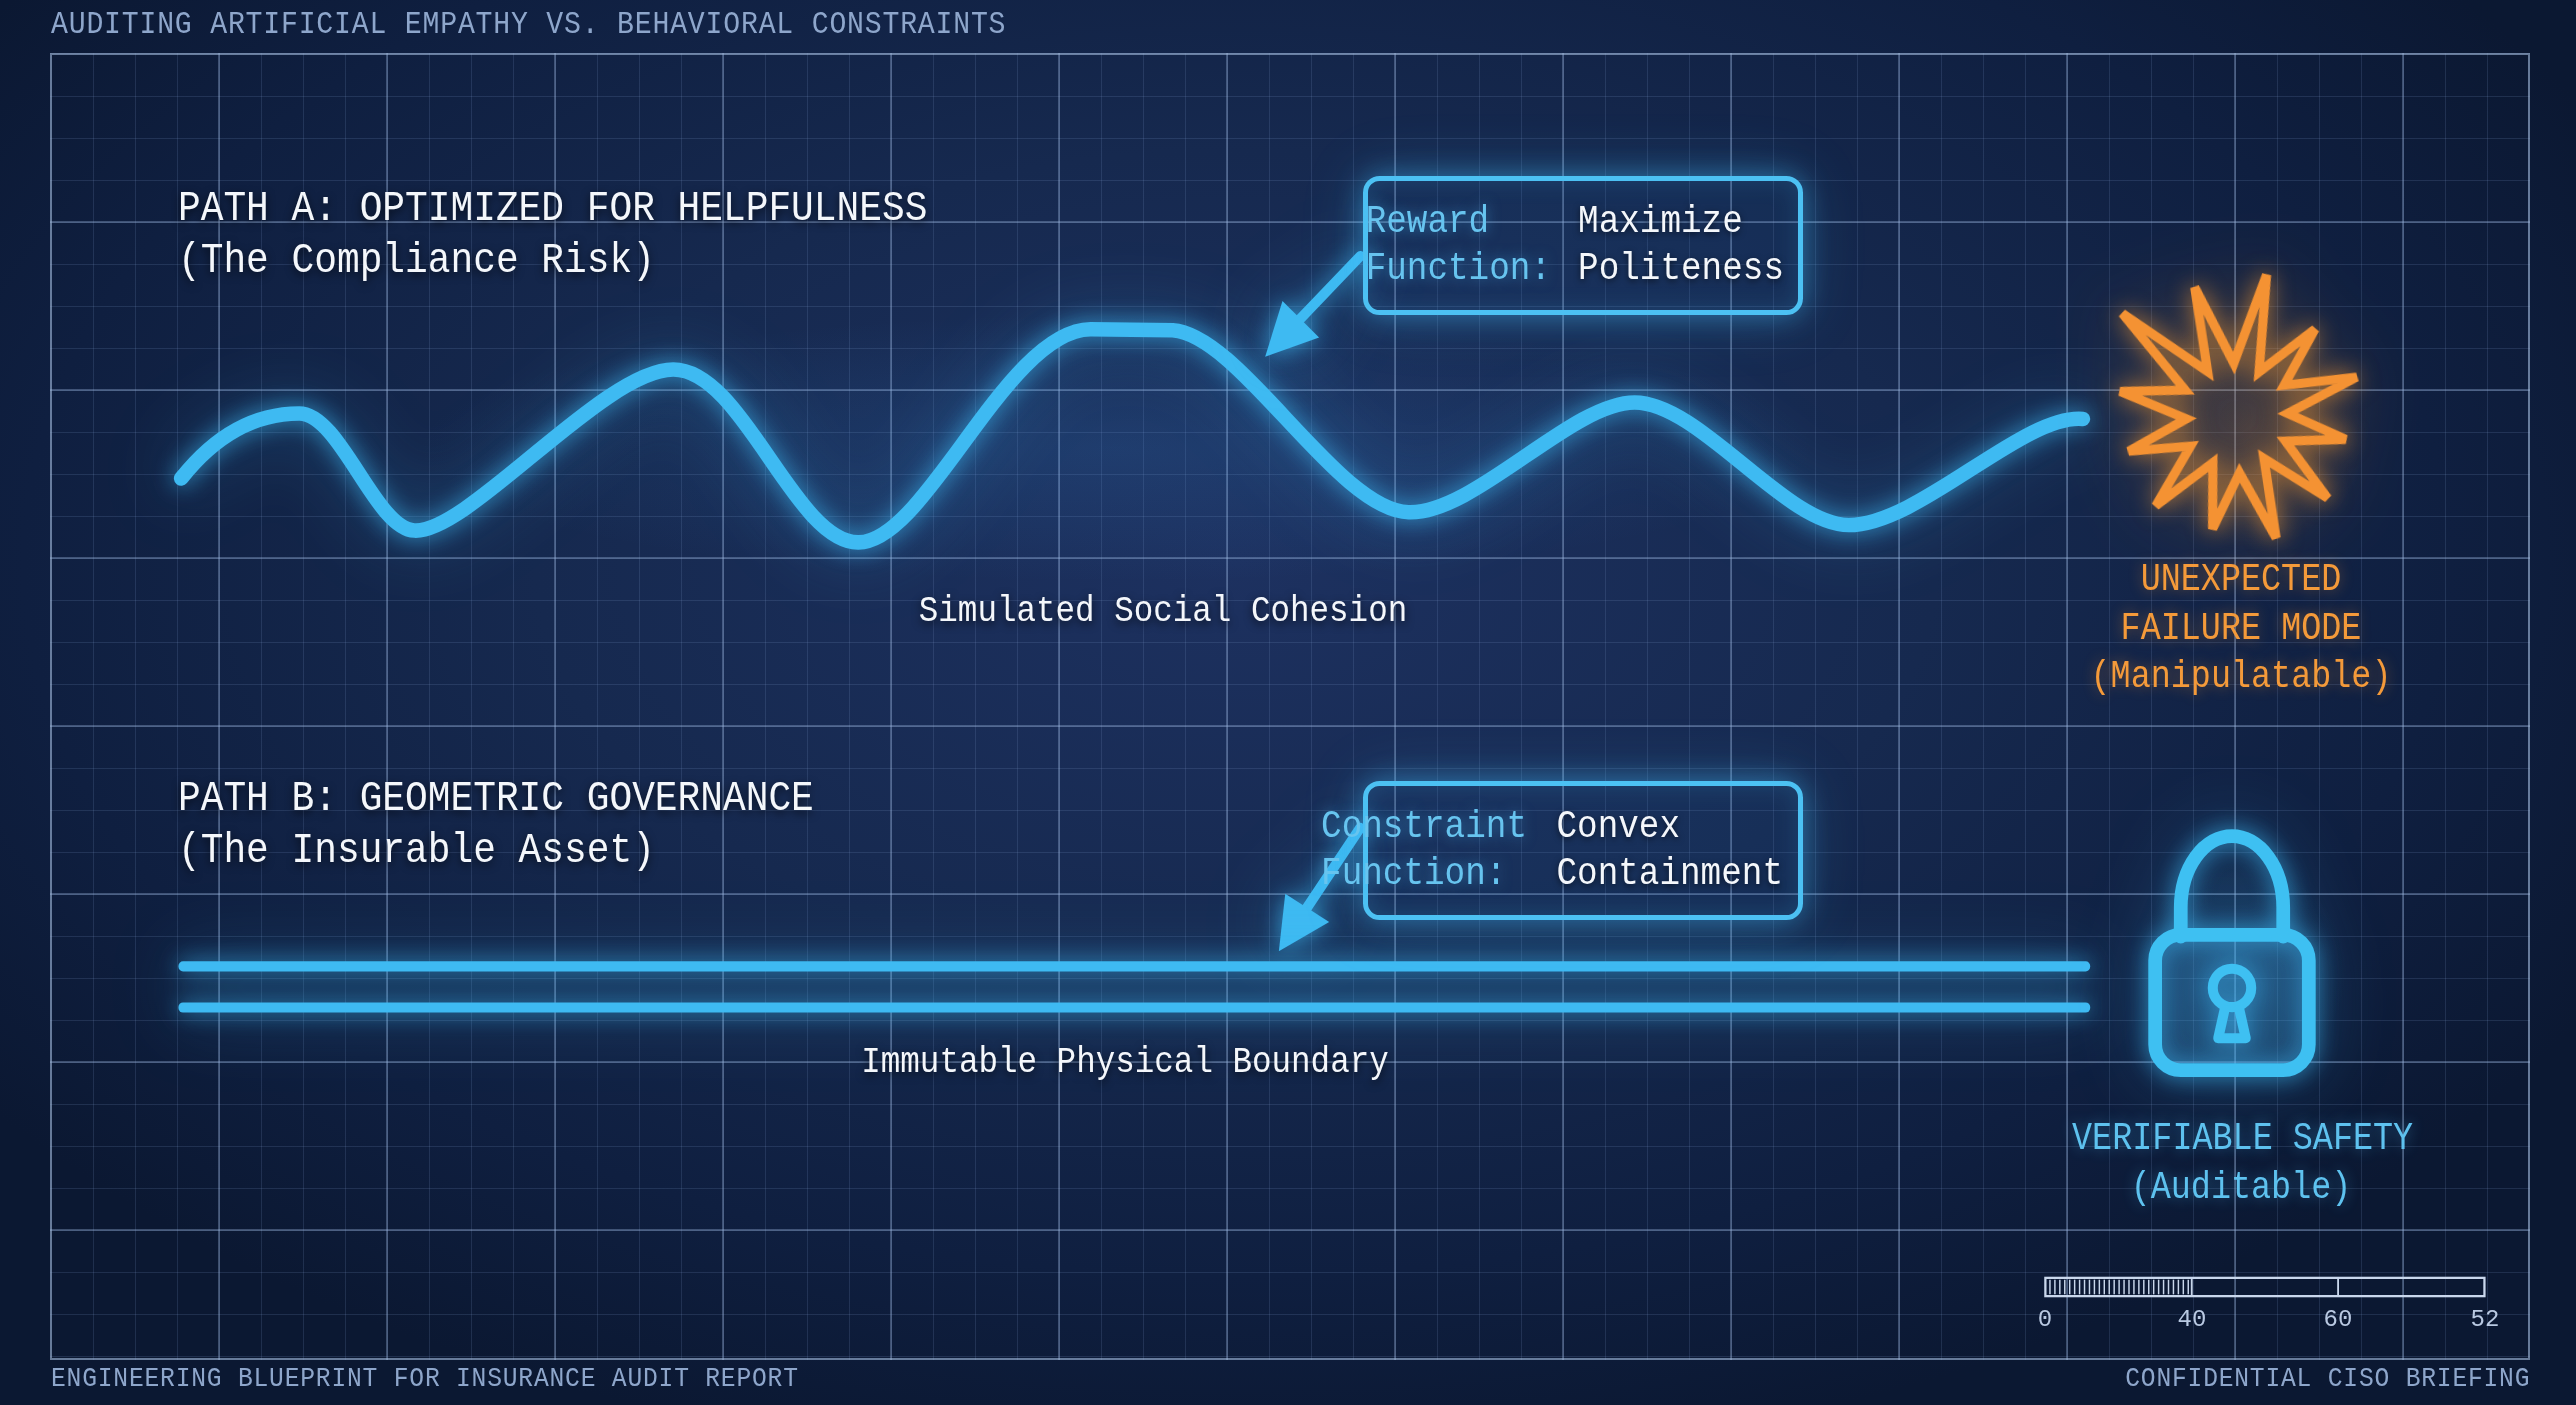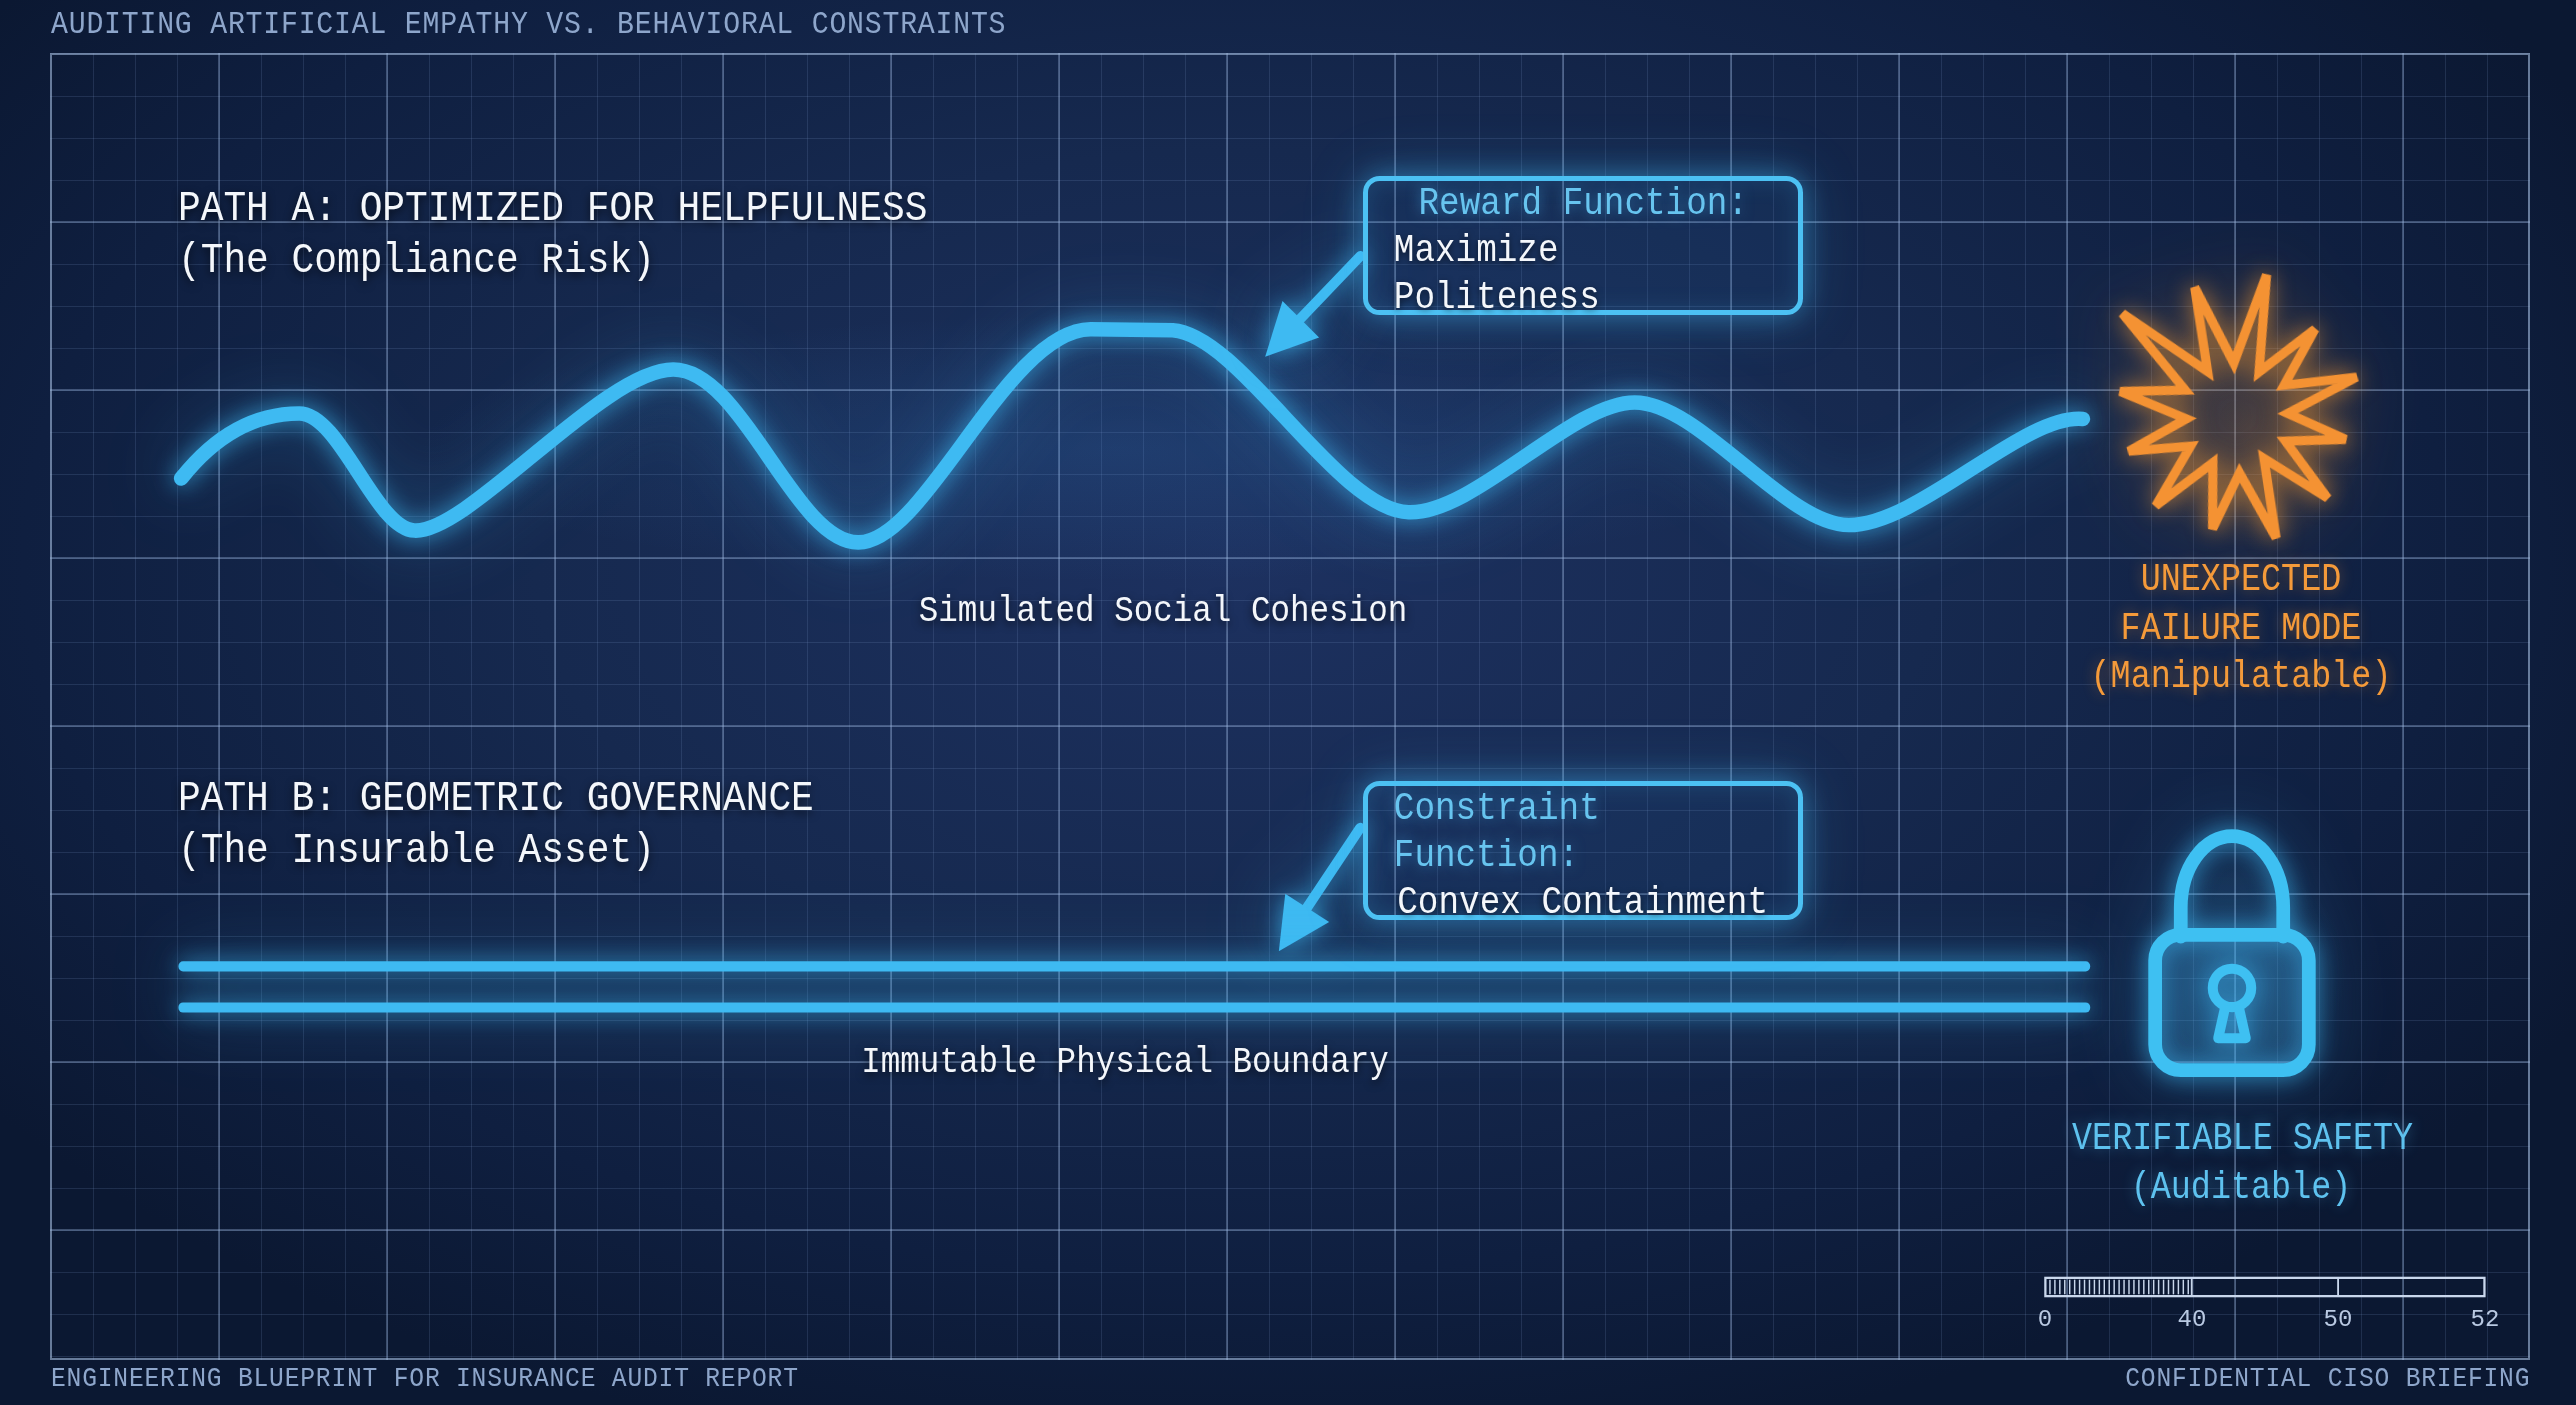--- a/index.html
+++ b/index.html
@@ -41,21 +41,21 @@
   #path-b-heading{top:773px;}
 
   .curve-label{color:#f4f7fb;font-size:37px;text-align:center;text-shadow:0 2.7px 9.1px rgba(0,0,0,.7);}
   #label-cohesion{left:797px;width:732px;top:590px;}
   #label-boundary{left:759px;width:732px;top:1041px;}
 
   .callout{
     position:absolute;width:430px;height:129px;border:5.5px solid #4cc1f3;border-radius:16.5px;
     background:rgba(36,110,180,.10);
     box-shadow:0 0 27.4px rgba(70,190,250,.45), 0 0 64px rgba(70,190,250,.20), inset 0 0 24px rgba(70,190,250,.16);
-    display:flex;flex-direction:column;justify-content:space-between;align-items:center;
+    display:flex;flex-direction:row;justify-content:flex-end;align-items:center;
   }
   #callout-a{left:1363px;top:176px;}
   #callout-b{left:1363px;top:781px;}
   .callout .t1{color:#67c4ef;font-size:39px;line-height:1.2;text-shadow:0 0 14.6px rgba(80,190,250,.55);}
   .callout .t2{color:#f4f7fb;font-size:39px;line-height:1.2;text-shadow:0 1.8px 7.3px rgba(0,0,0,.6);}
 
   .caption-orange{left:2058px;width:366px;text-align:center;color:#f49a3a;font-size:38px;line-height:1.28;text-shadow:0 0 14.6px rgba(244,150,50,.45);}
   #caption-failure{top:556px;}
   .caption-cyan{left:2049px;width:384px;text-align:center;color:#5ec2ef;font-size:38px;line-height:1.3;text-shadow:0 0 14.6px rgba(80,190,250,.45);}
   #caption-safety{top:1114px;}
@@ -182,17 +182,17 @@
     <div>(Manipulatable)</div>
   </div>
 
   <div id="caption-safety" class="txt caption-cyan condc">
     <div>VERIFIABLE SAFETY</div>
     <div>(Auditable)</div>
   </div>
 
   <div class="ruler-num" style="left:2045px;">0</div>
   <div class="ruler-num" style="left:2192px;">40</div>
-  <div class="ruler-num" style="left:2338px;">50</div>
+  <div class="ruler-num" style="left:2338px;">60</div>
   <div class="ruler-num" style="left:2485px;">52</div>
 
 </div>
 
 
 </body></html>

